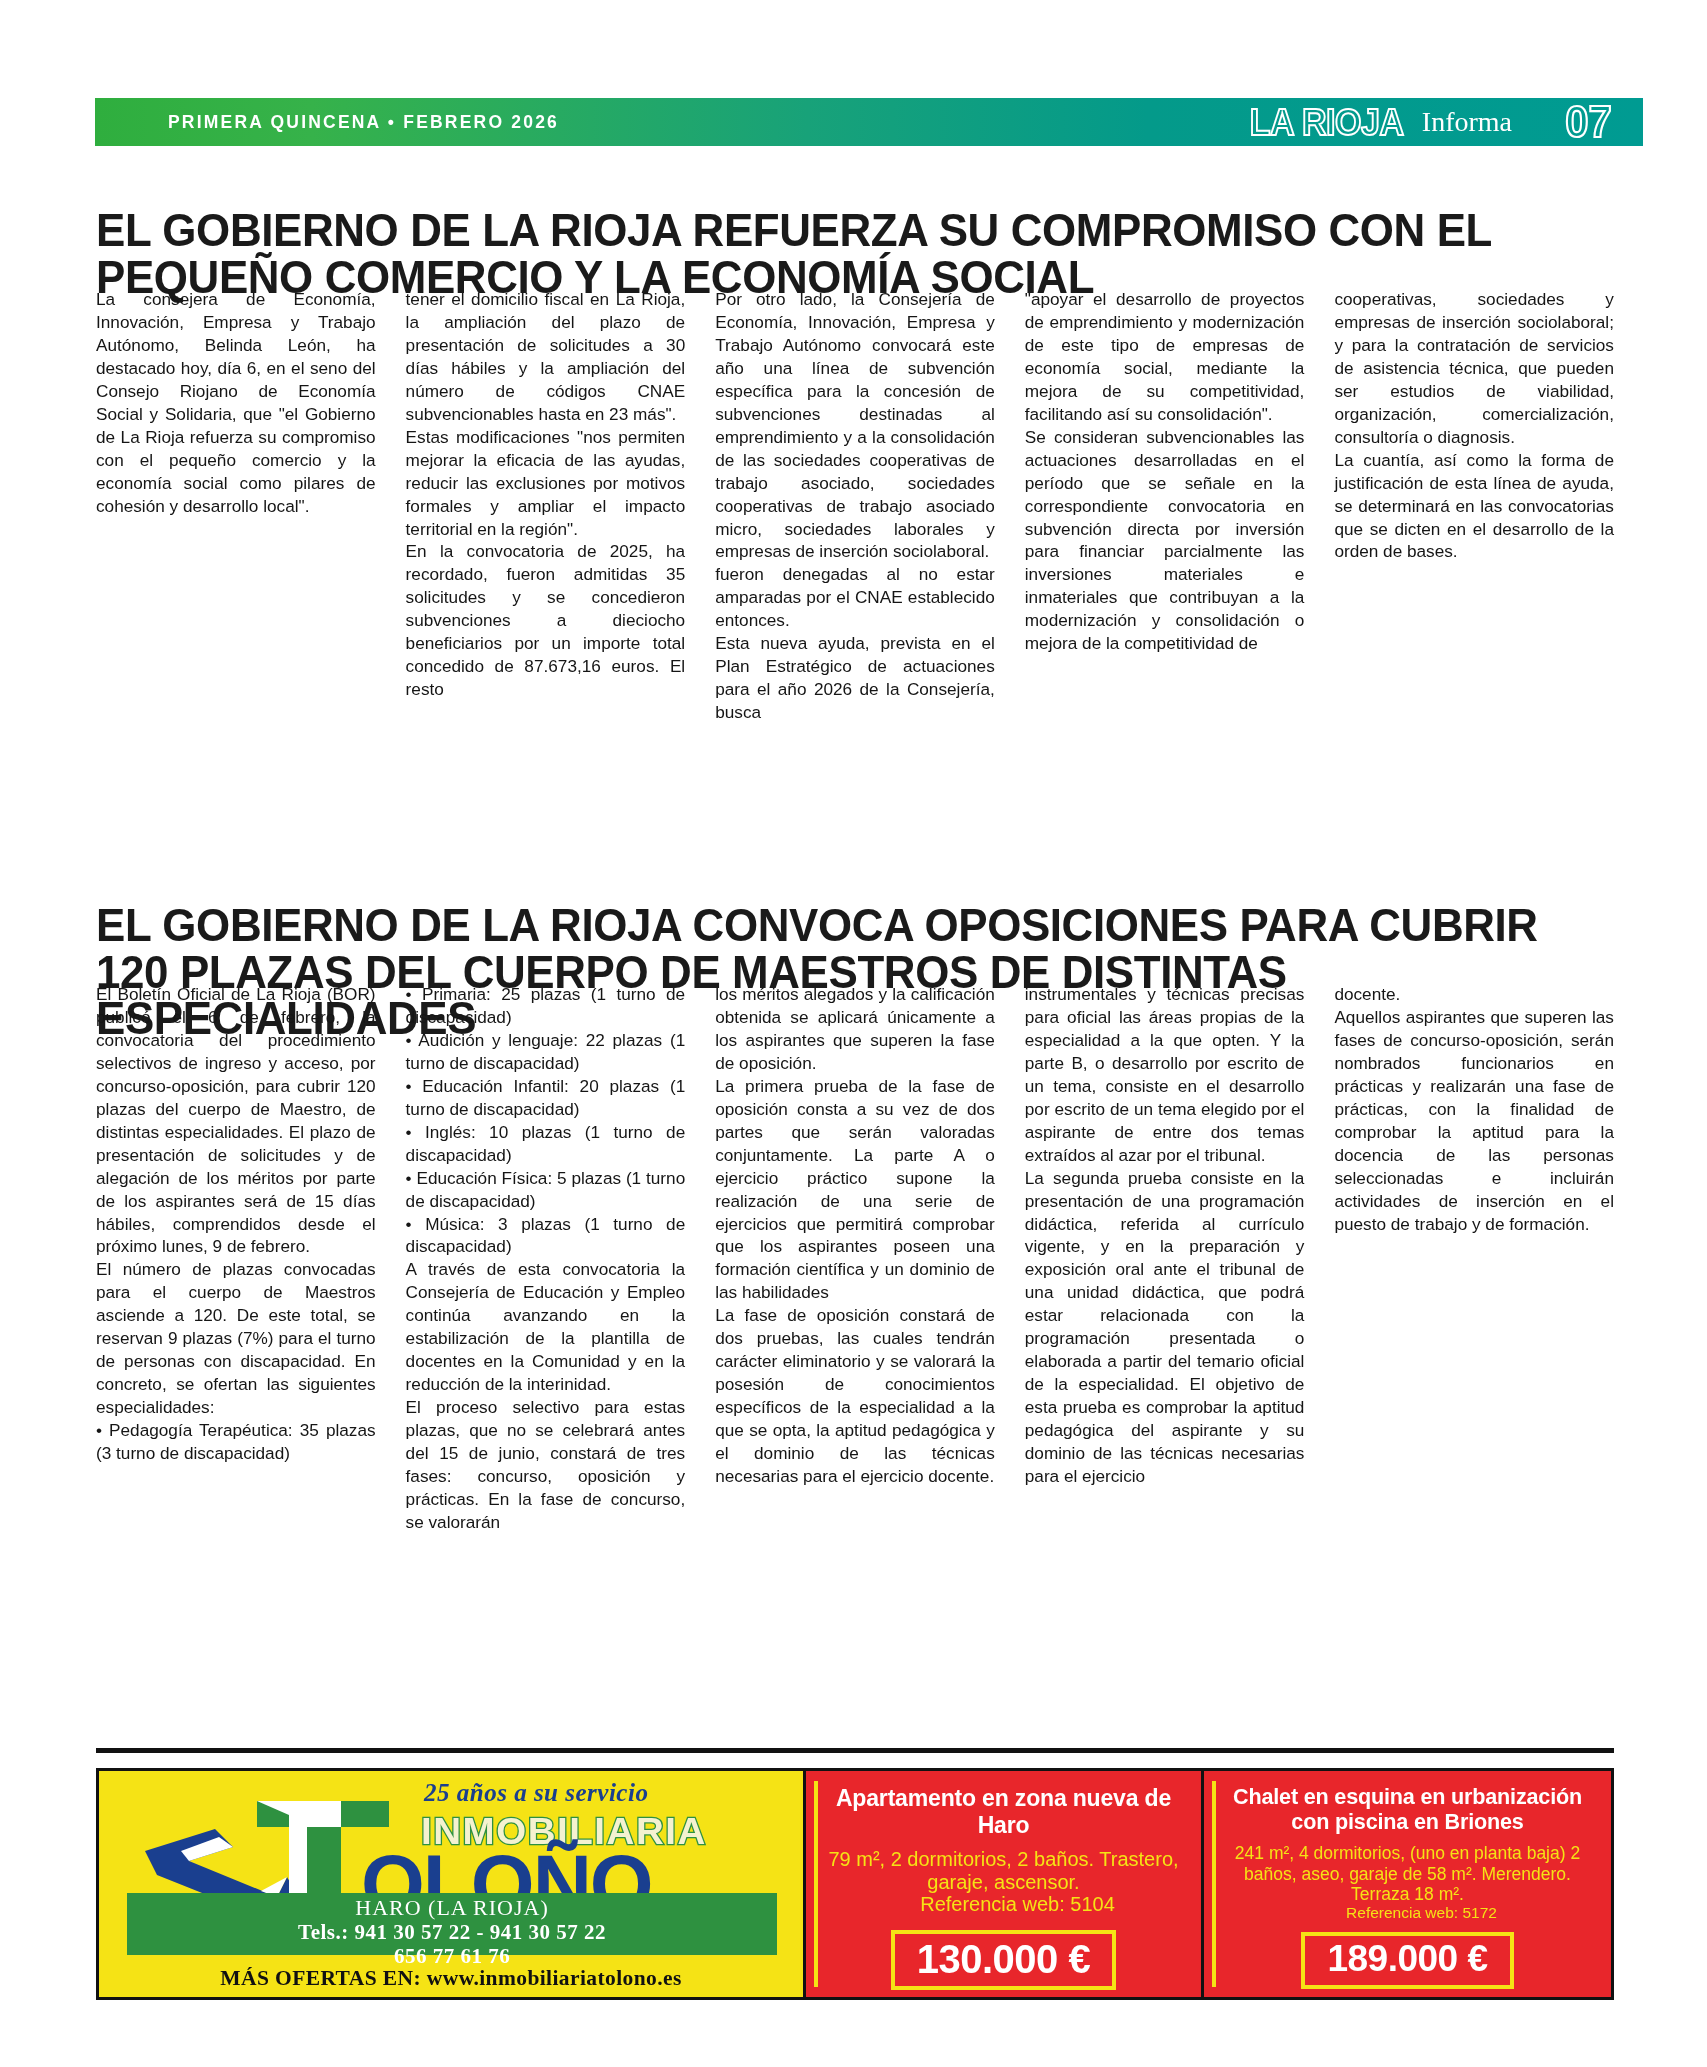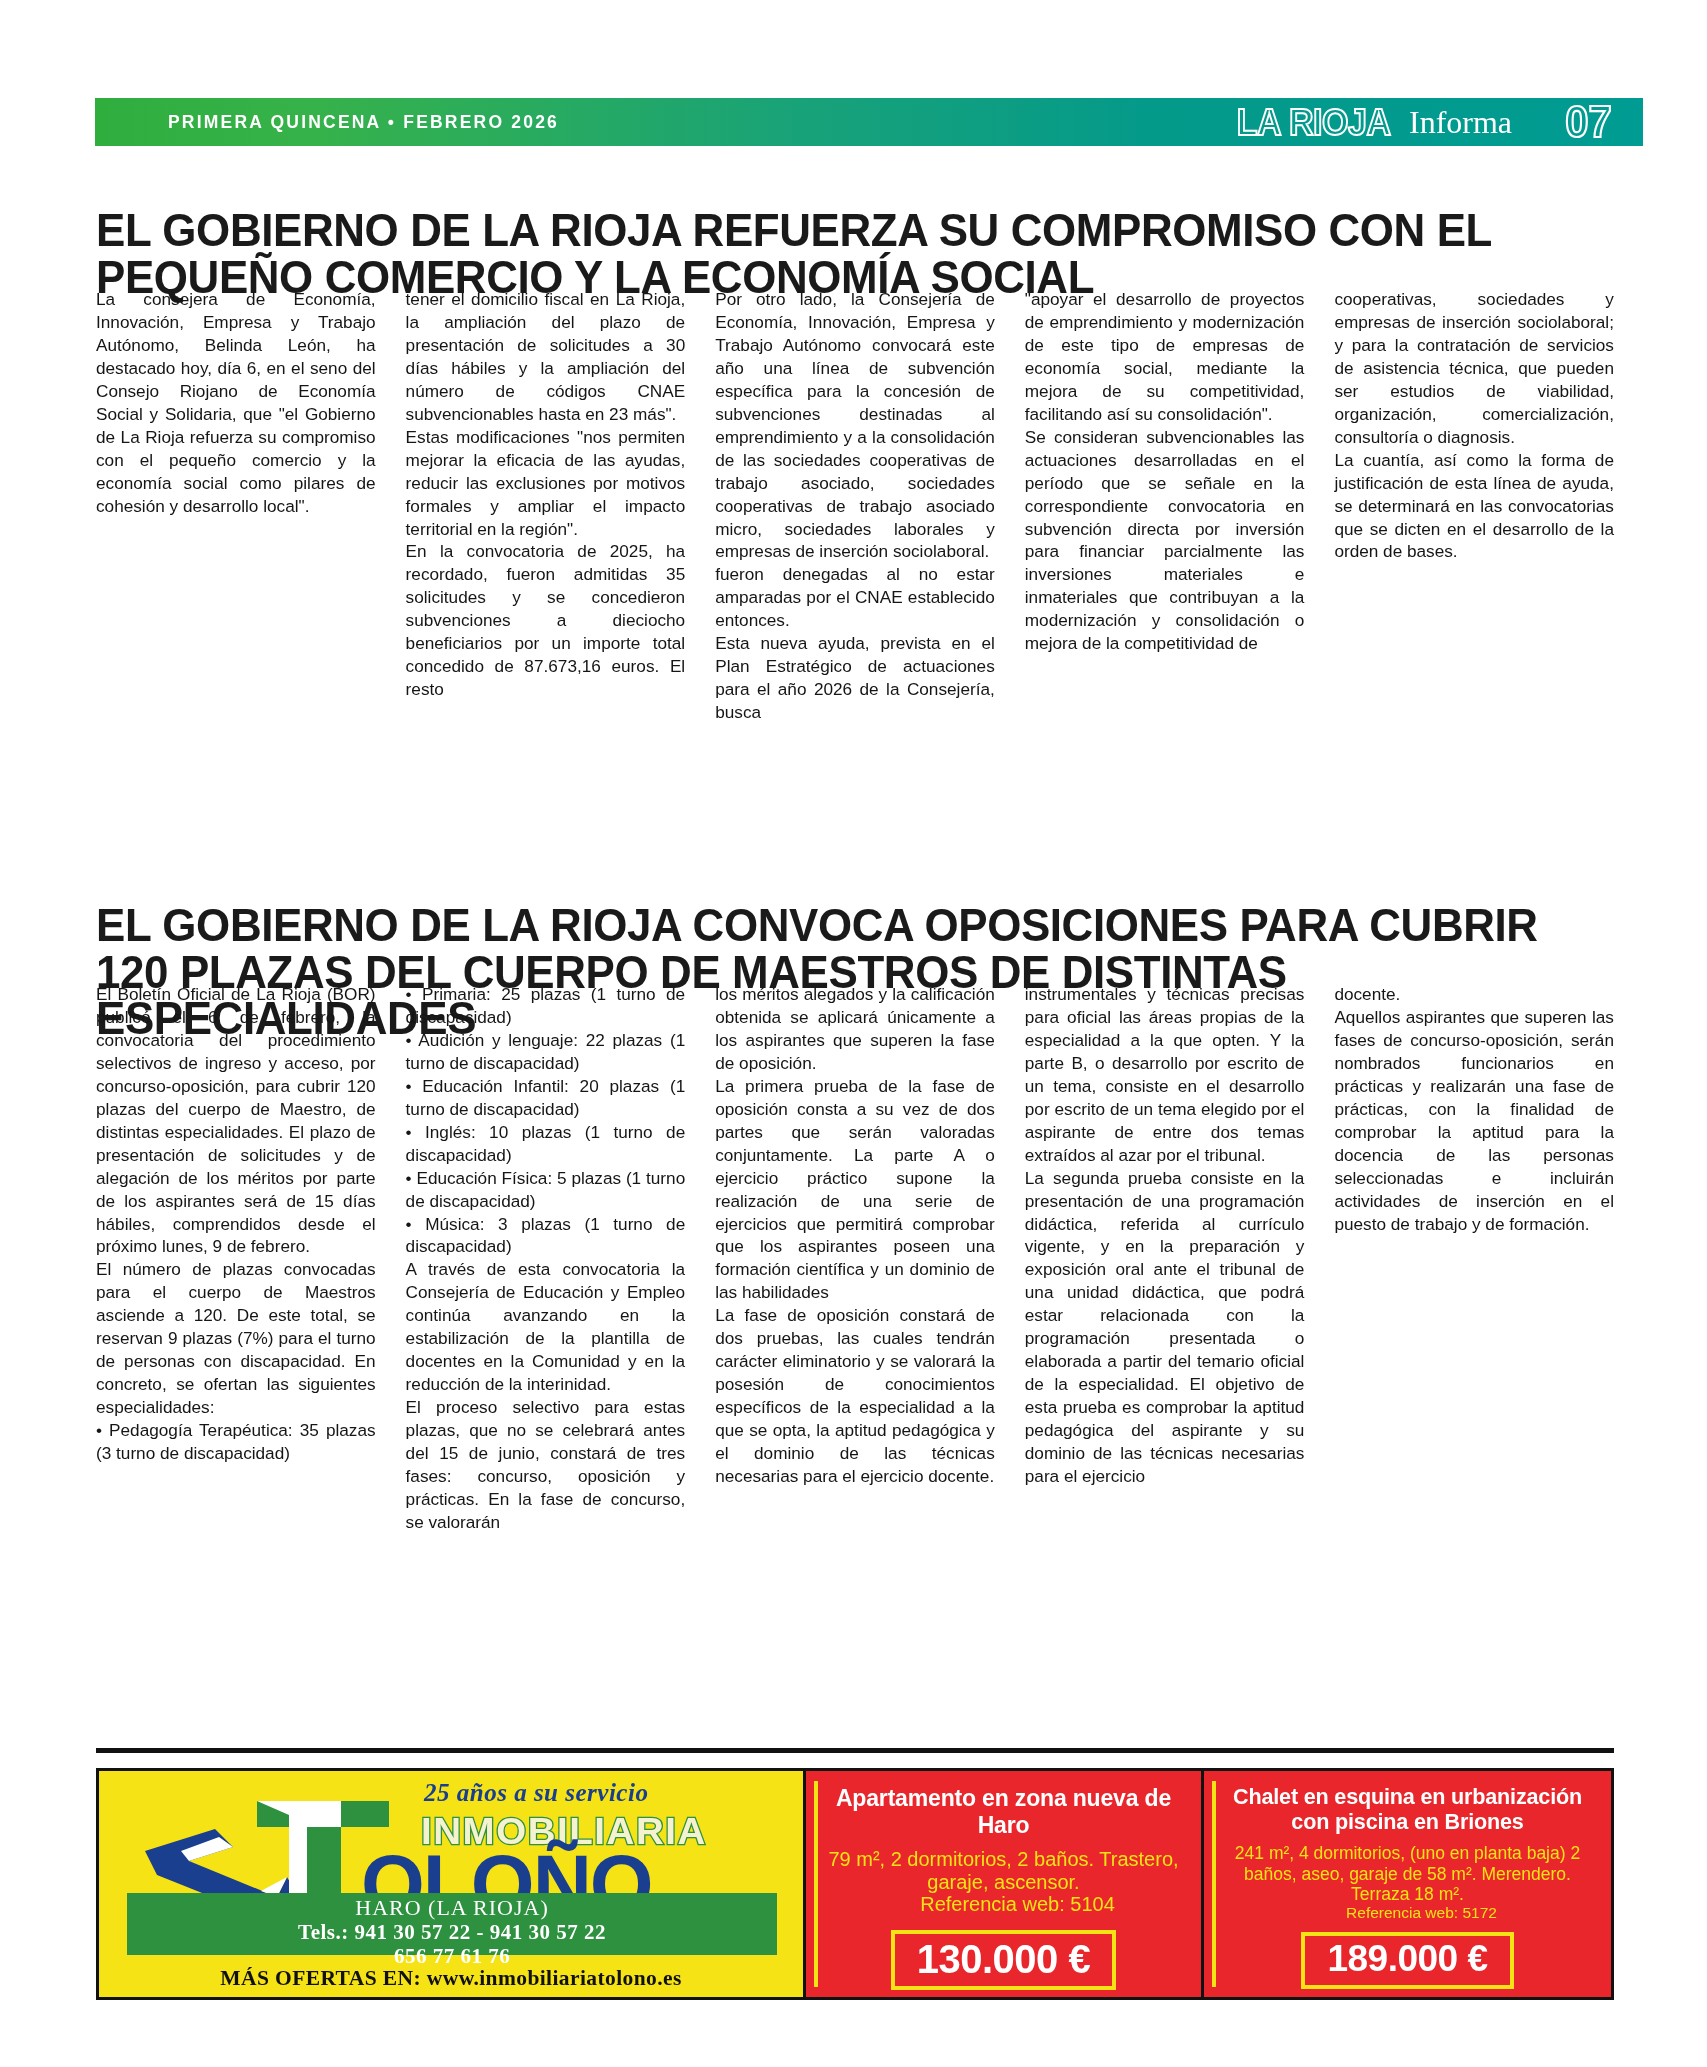--- a/index.html
+++ b/index.html
@@ -57,21 +57,21 @@
     font-size: 37px;
     letter-spacing: -0.5px;
     color: transparent;
     -webkit-text-stroke: 2px #ffffff;
     text-stroke: 2px #ffffff;
     line-height: 1;
     transform: scaleX(0.92);
   }
   .brand-informa {
     font-family: "Liberation Serif", serif;
-    font-size: 32px;
+    font-size: 28px;
     color: #ffffff;
     margin-left: 12px;
     line-height: 1;
   }
   .page-number {
     font-family: "Liberation Sans", sans-serif;
     font-weight: bold;
     font-size: 44px;
     color: transparent;
     -webkit-text-stroke: 2.2px #ffffff;

